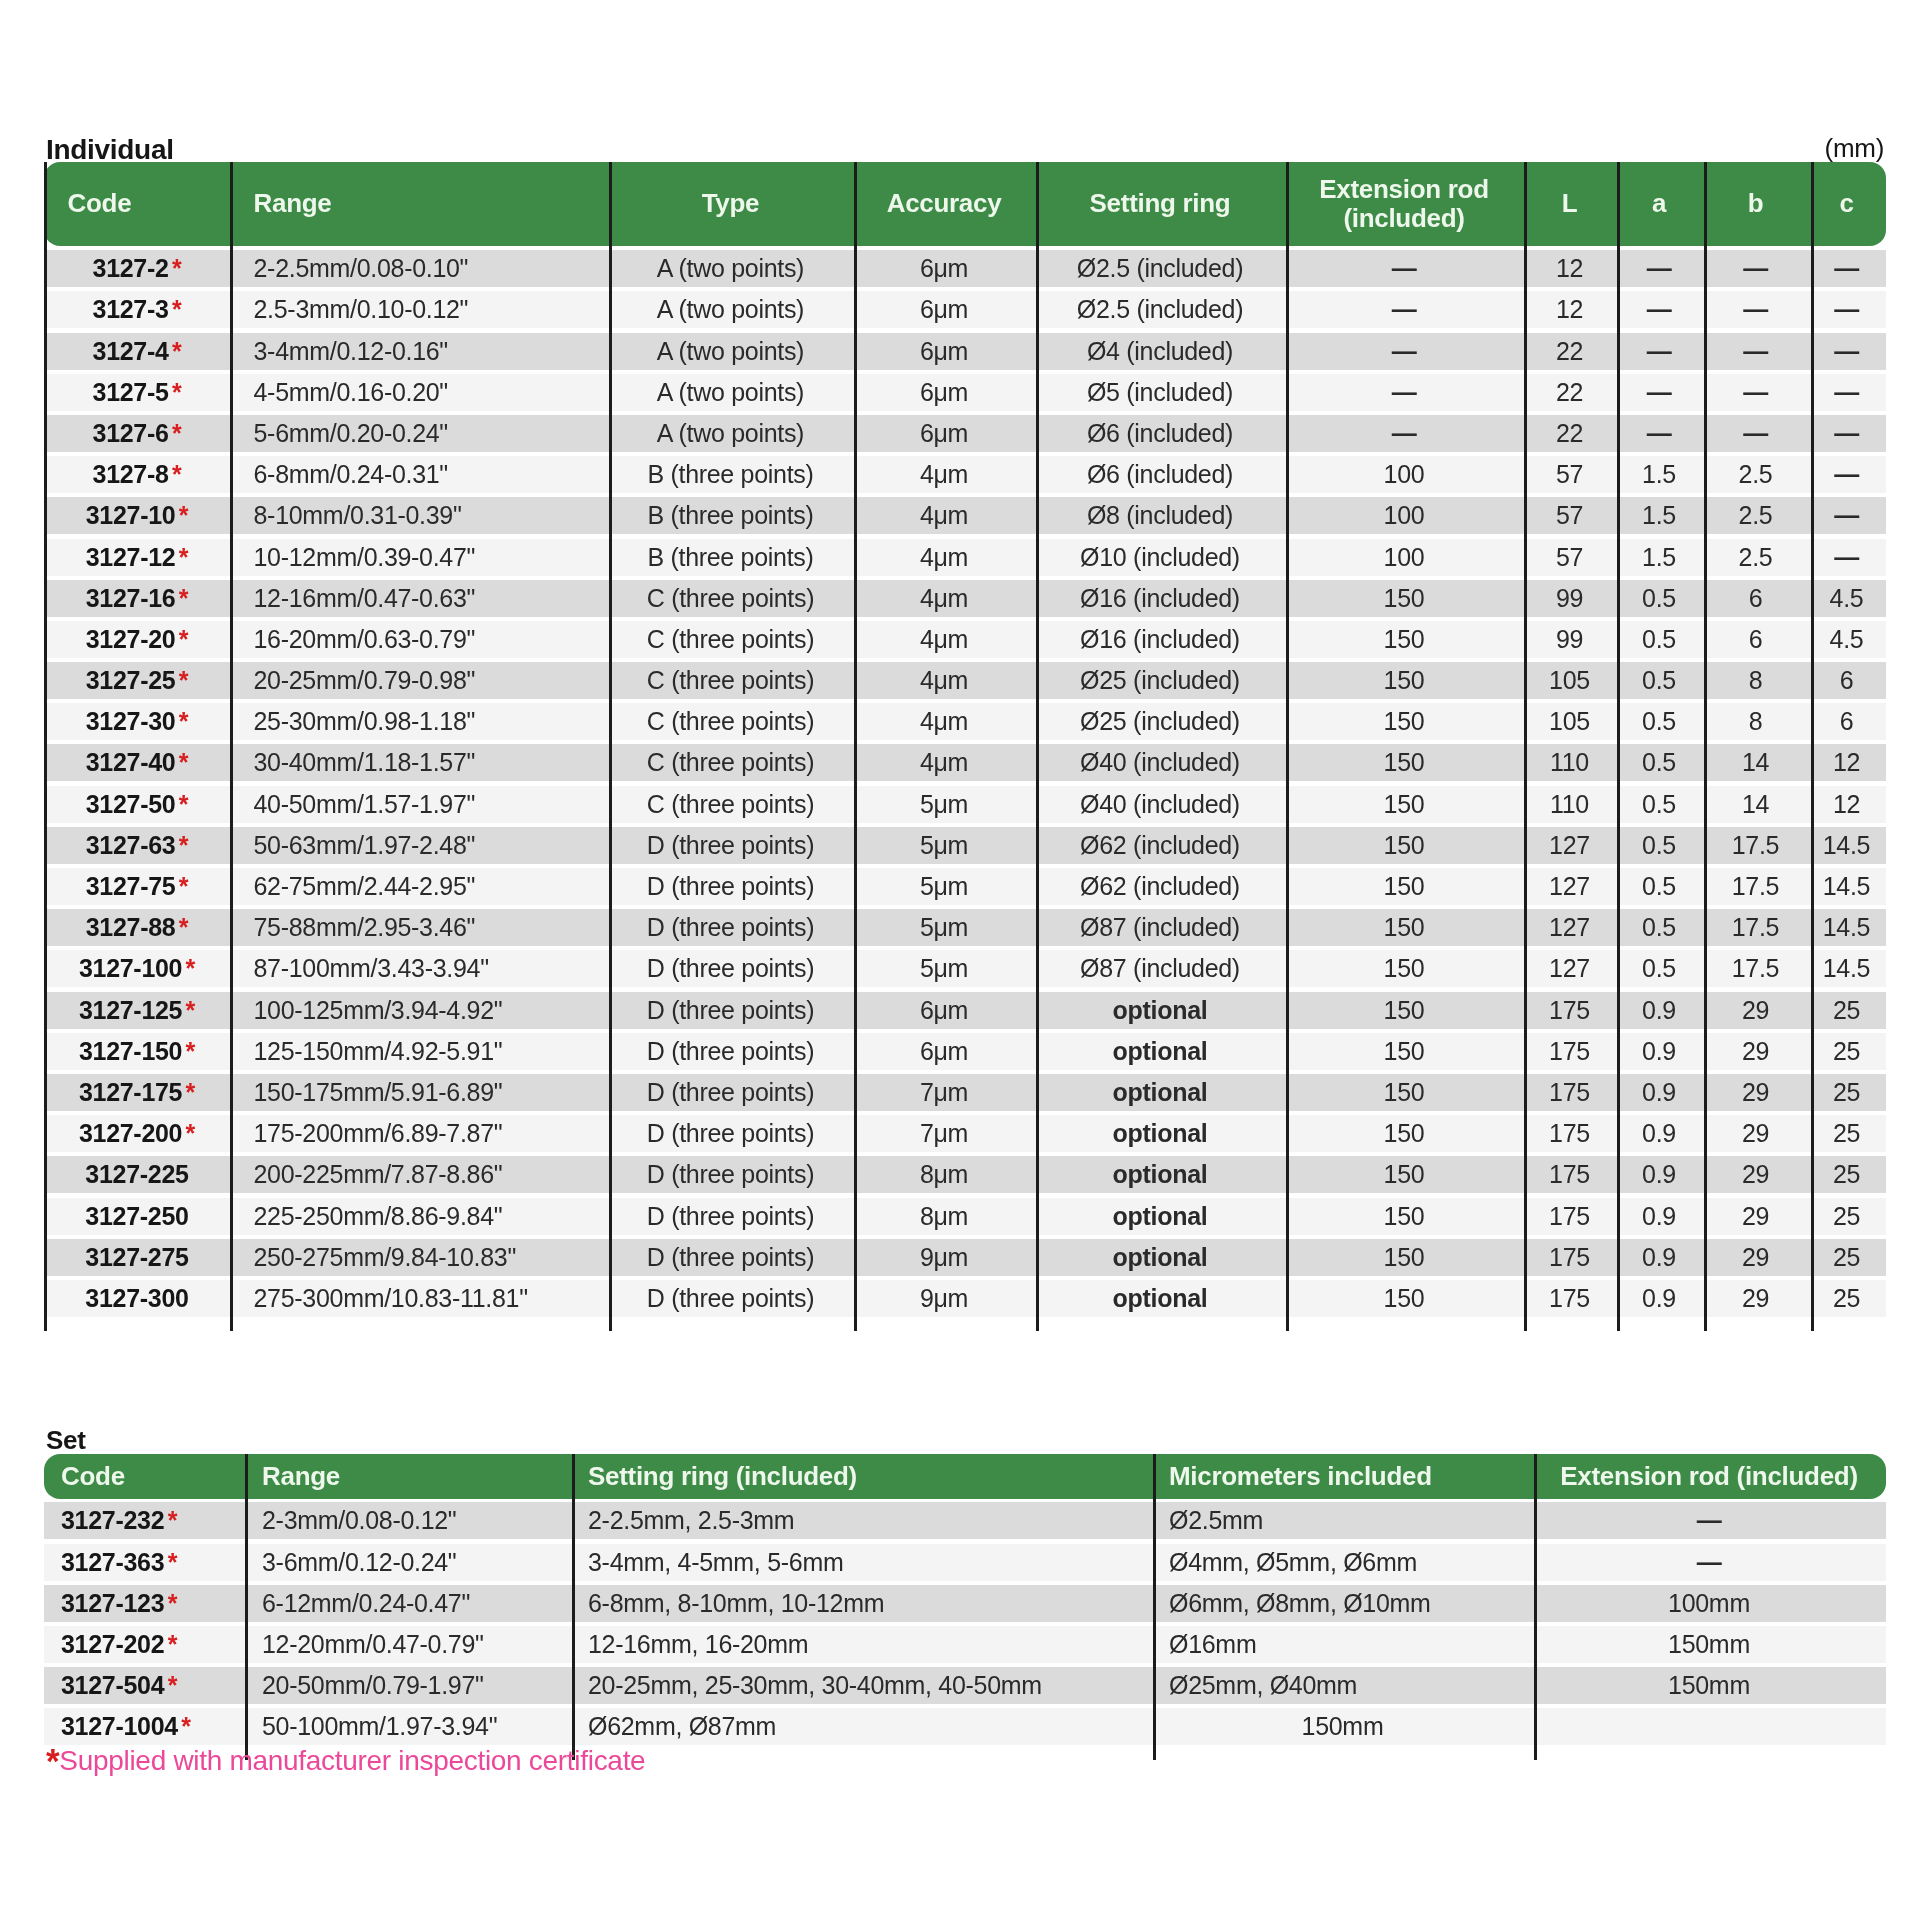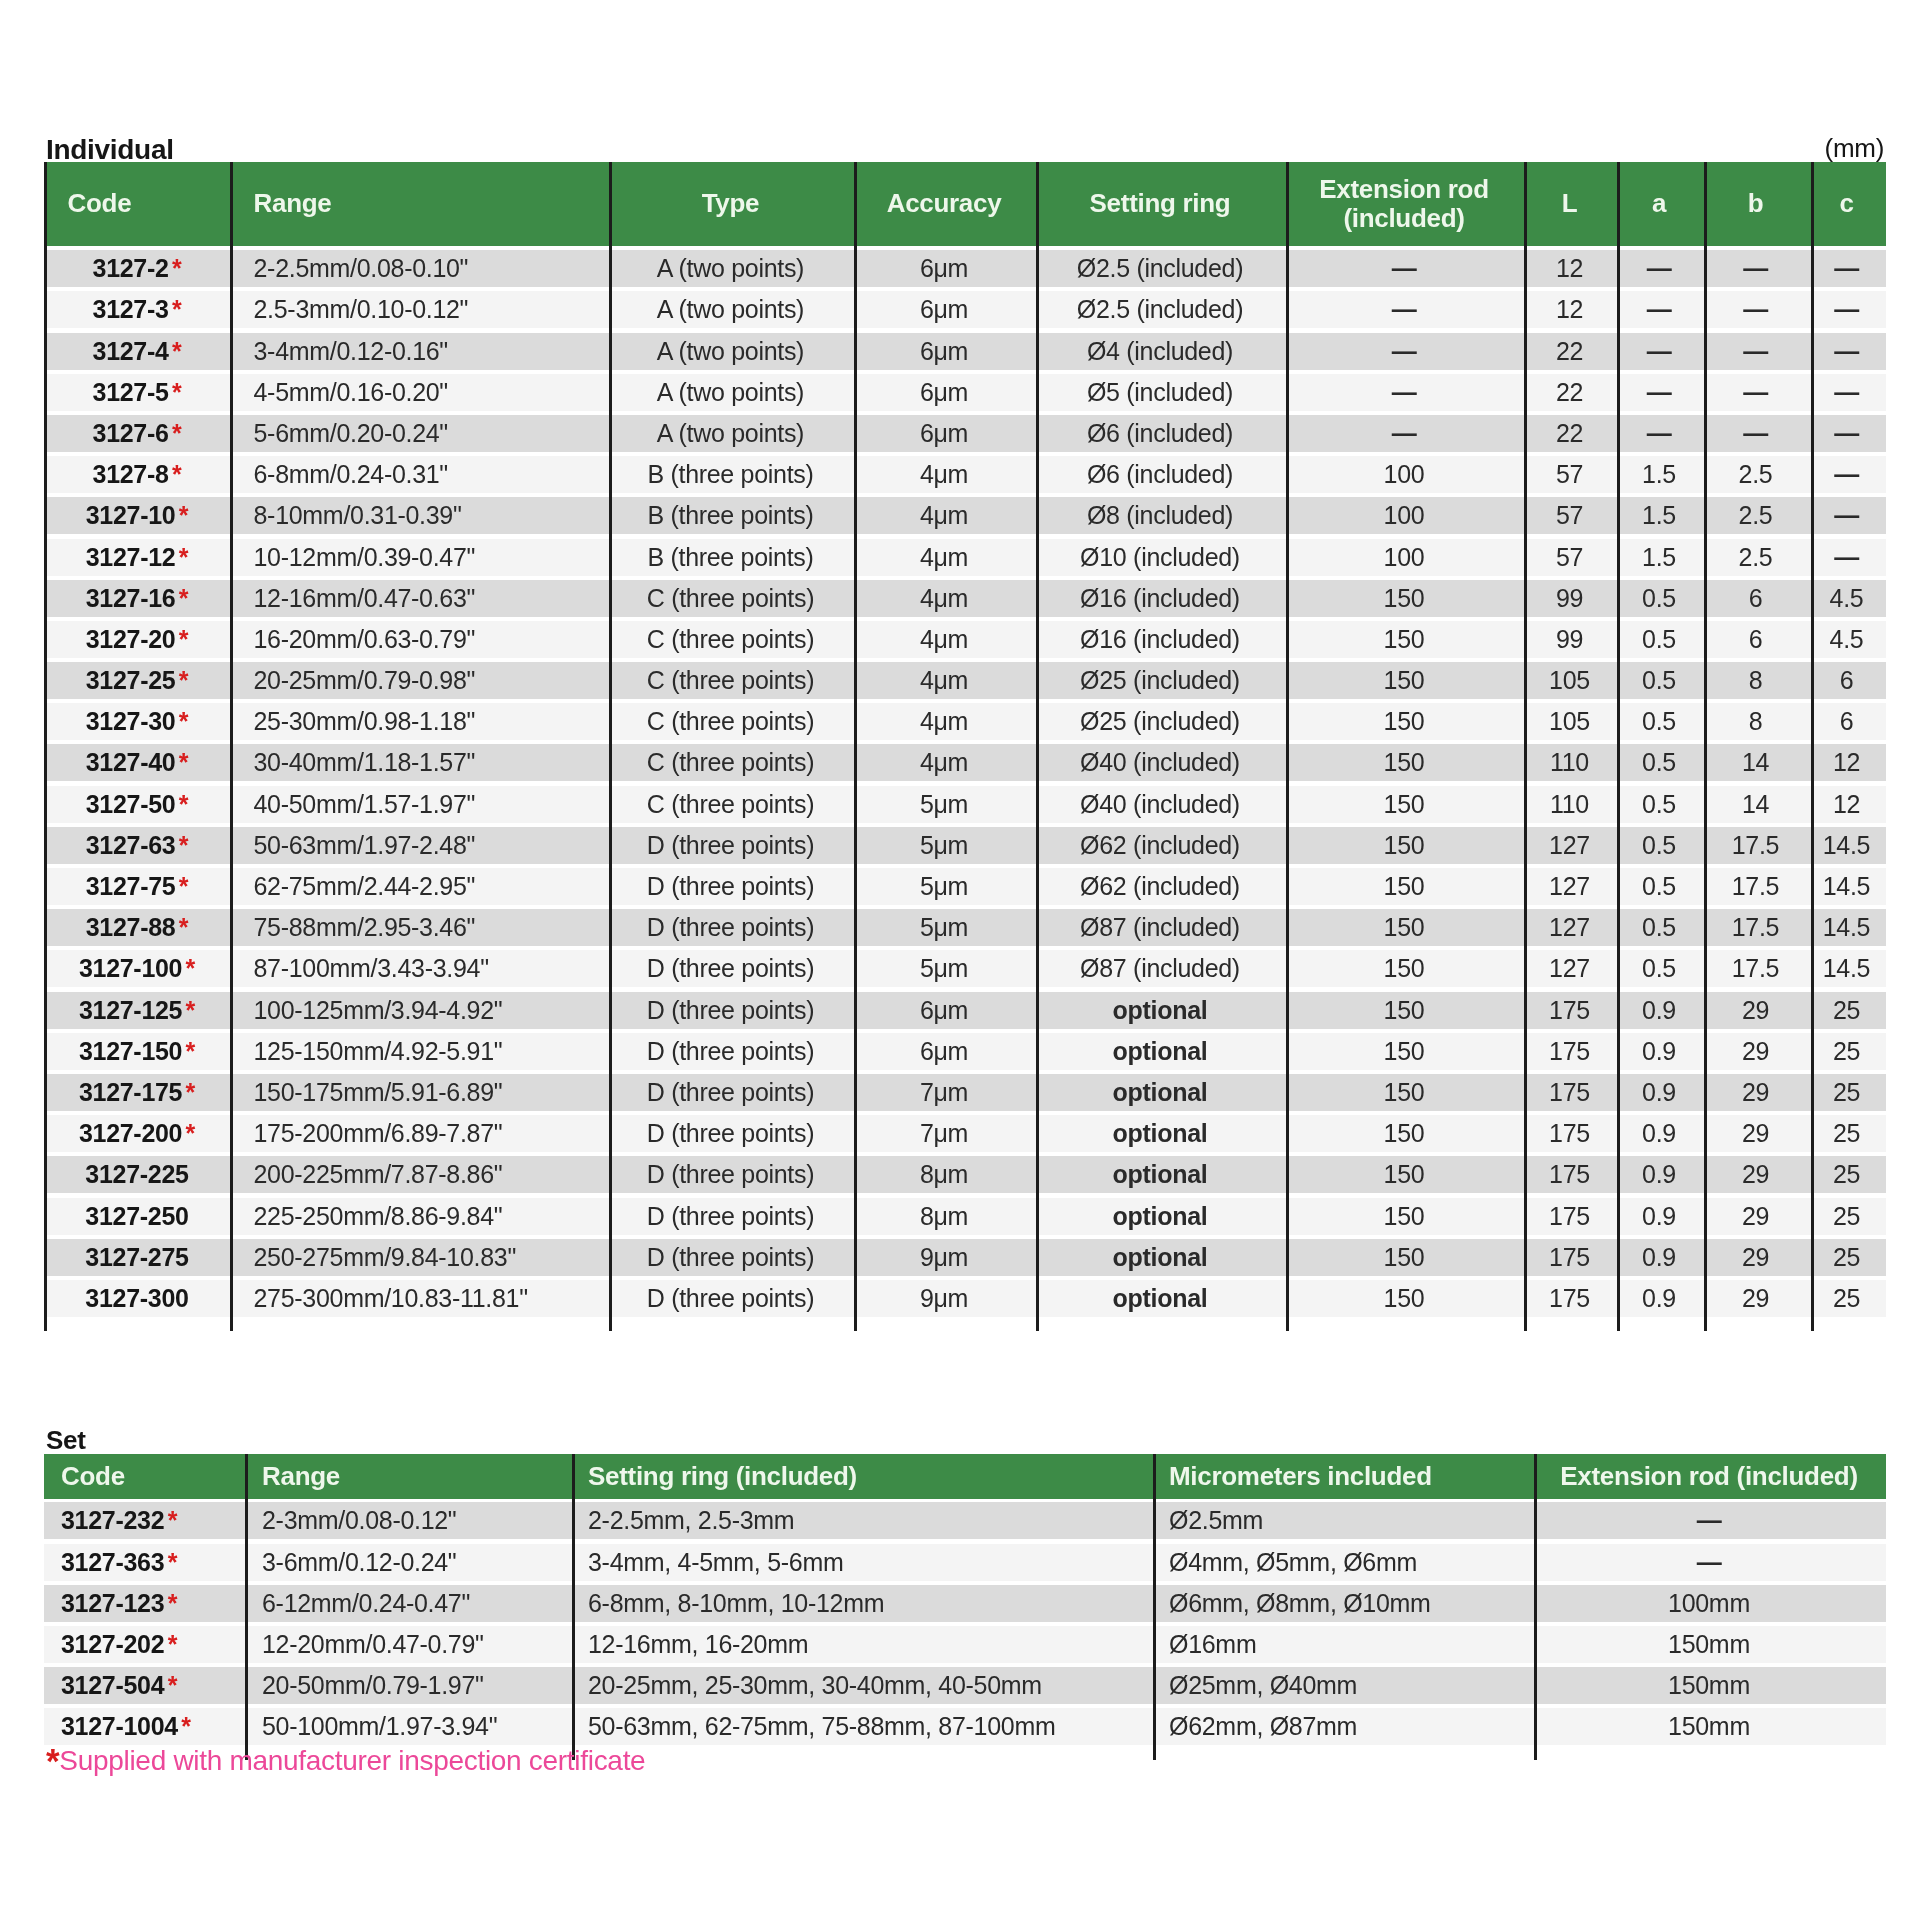--- a/index.html
+++ b/index.html
@@ -11,21 +11,21 @@
   .section-title{
     position:absolute;left:46px;font-weight:bold;color:#161616;
     font-size:28px;
   }
   #mm-label{
     position:absolute;right:48px;top:133px;font-weight:normal;color:#161616;font-size:26px;
   }
   .tbl{position:absolute;left:44px;width:1842px;}
   #individual-table{top:162px;}
   #set-table{top:1454px;}
-  .thead{display:grid;background:var(--green,#3d8b47);}
+  .thead{display:grid;background:var(--green,#3d8b47);border-radius:16px;}
   .ind-grid{grid-template-columns:186px 378px 245px 182px 250px 238px 93px 86px 107px 75px;}
   .set-grid{grid-template-columns:201px 326px 581px 381px 352px;}
   #individual-table .thead{height:84px;margin-bottom:4.2px;}
   #set-table .thead{height:45px;margin-bottom:3.4px;}
   .hcell{
     display:flex;align-items:center;justify-content:center;text-align:center;
     color:#eef7eb;font-weight:bold;font-size:26px;line-height:1.12;
   }
   .hcell.left{justify-content:flex-start;text-align:left;padding-left:23.5px;}
   #set-table .hcell.left{padding-left:17px;}
@@ -529,21 +529,20 @@
         <div class="cell left">20-25mm, 25-30mm, 30-40mm, 40-50mm</div>
         <div class="cell left">Ø25mm, Ø40mm</div>
         <div class="cell">150mm</div>
       </div>
       <div class="row set-grid">
         <div class="cell left code">
           <span>3127-1004</span>
           <span class="star">*</span>
         </div>
         <div class="cell left">50-100mm/1.97-3.94"</div>
-        <div class="cell left">50-63mm, 62-75mm, 75-88mm, 87-100mm</div>
         <div class="cell left">Ø62mm, Ø87mm</div>
         <div class="cell">150mm</div>
       </div>
     </div>
 <div class="vline" style="left: 201px;"></div>
     <div class="vline" style="left: 528px;"></div>
     <div class="vline" style="left: 1109px;"></div>
     <div class="vline" style="left: 1490px;"></div>
   </div>
 

